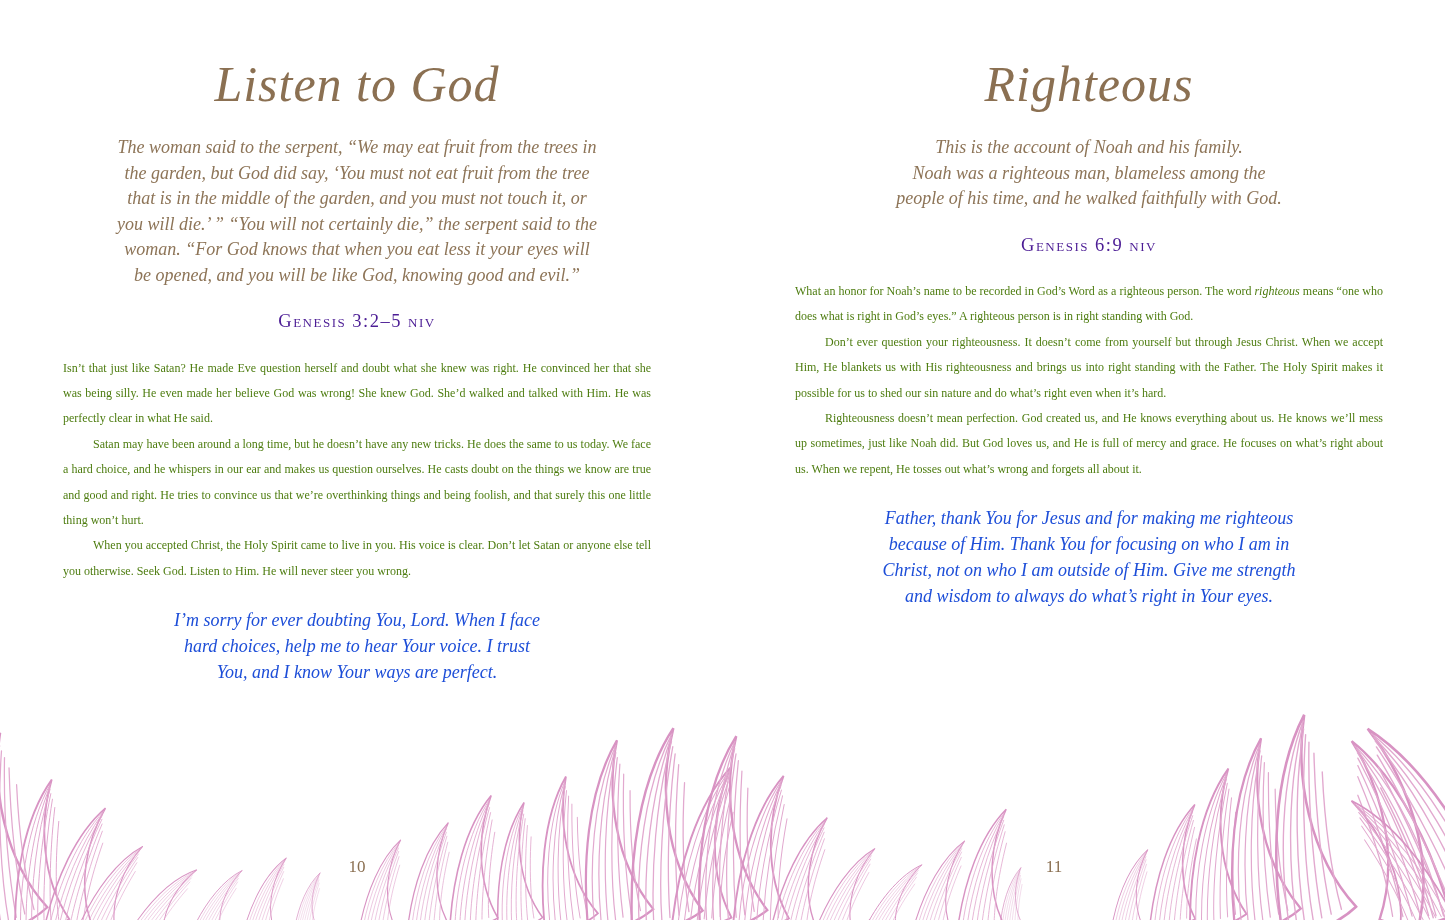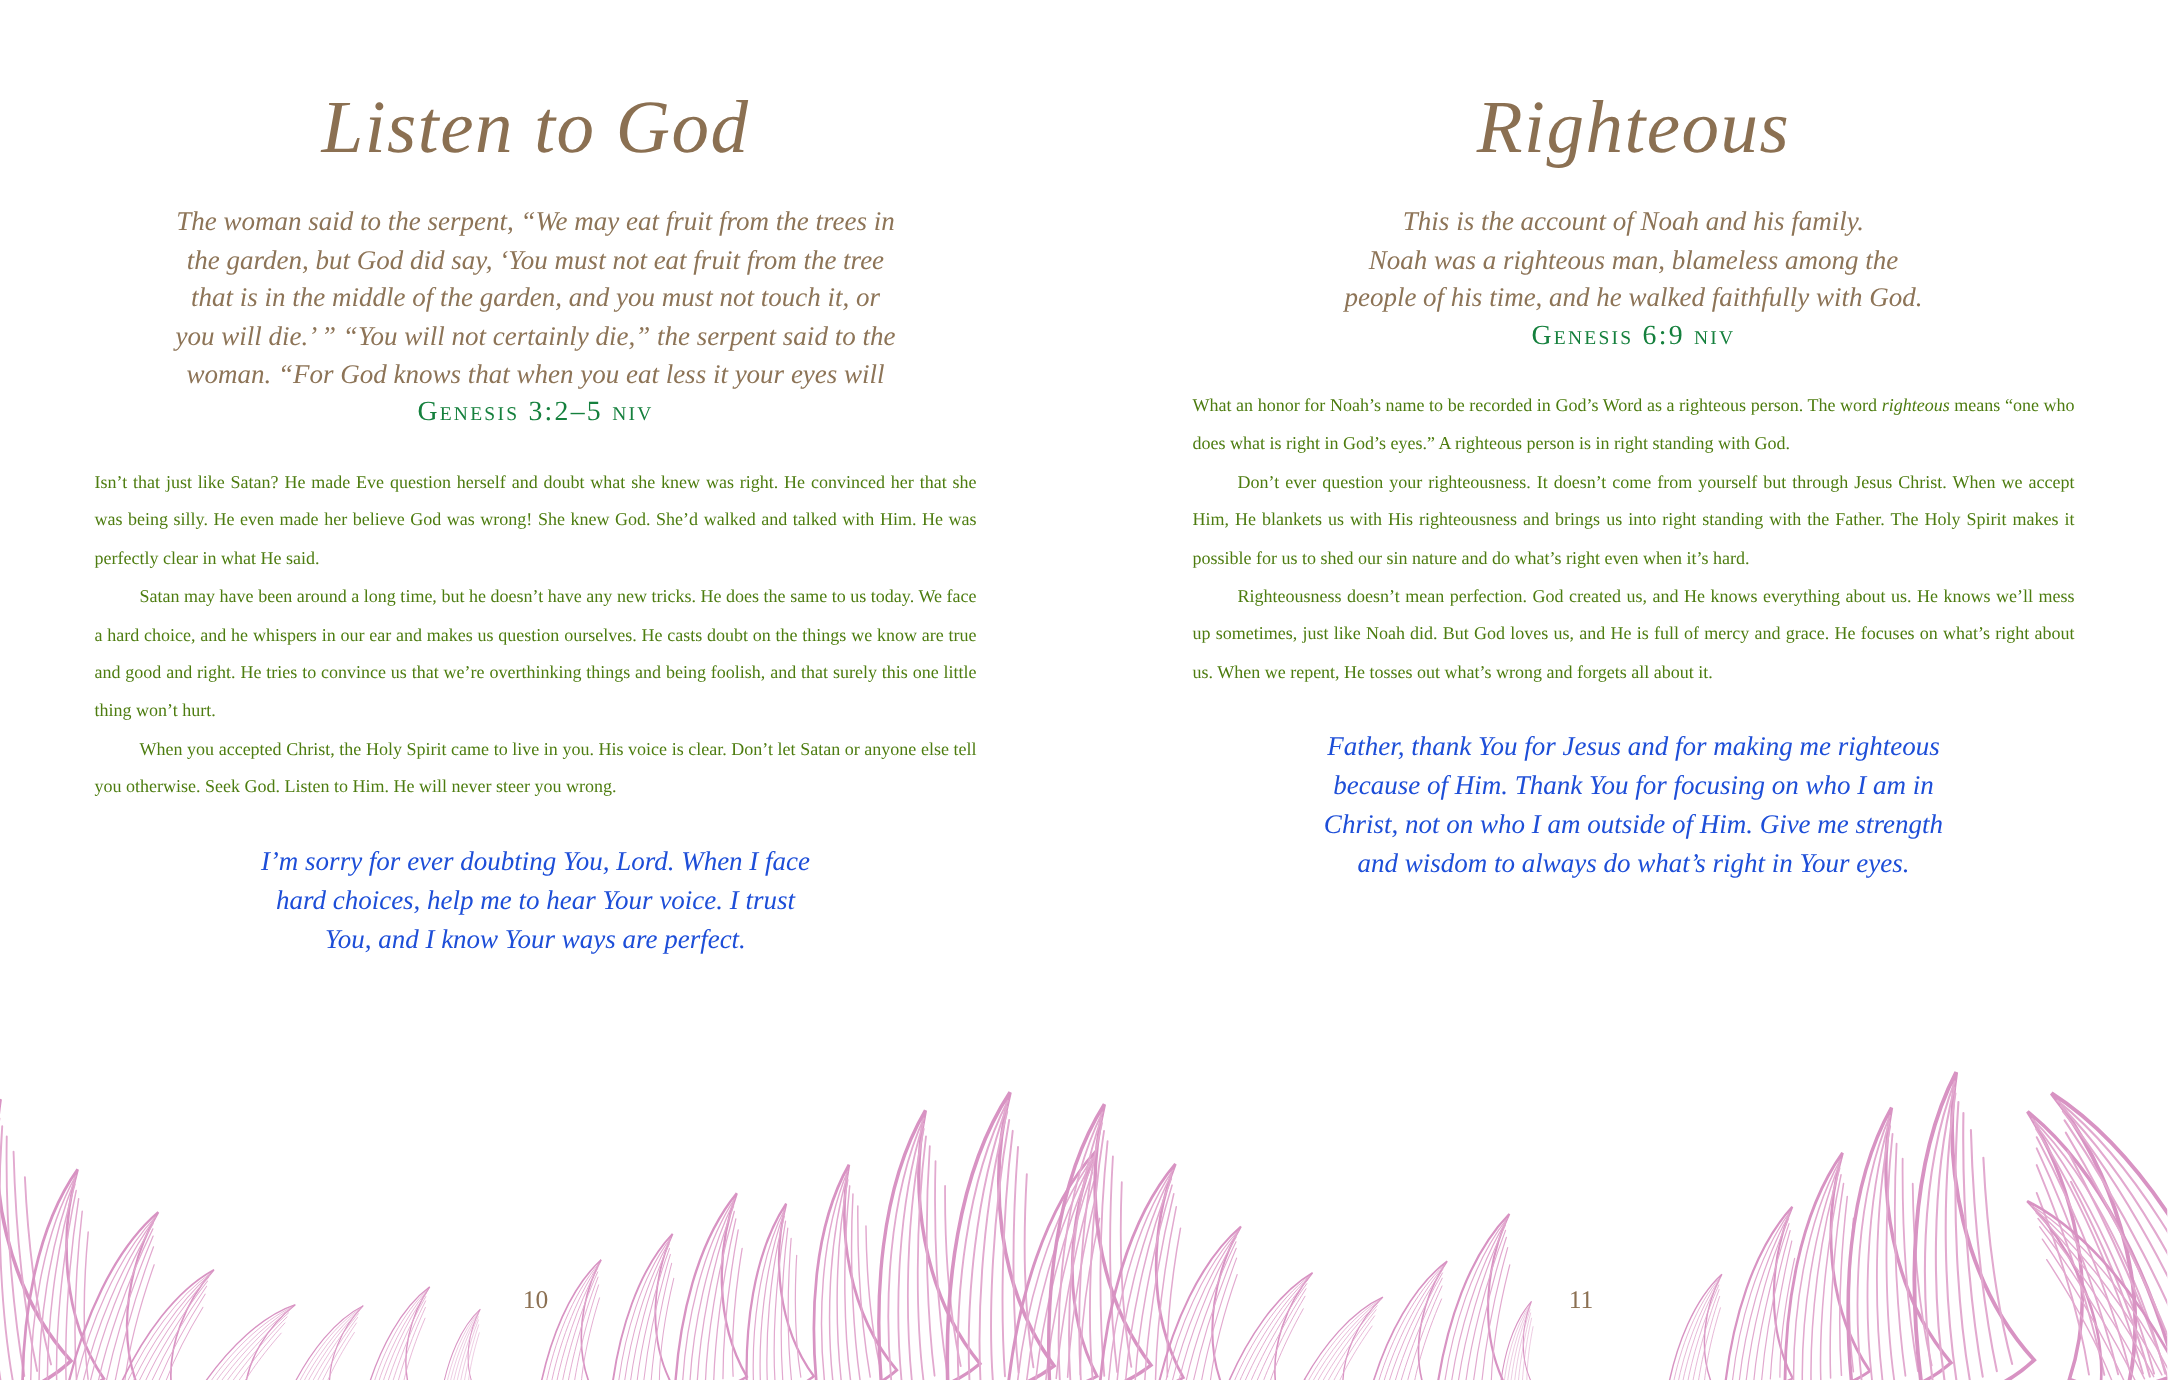--- a/index.html
+++ b/index.html
@@ -19,23 +19,23 @@
     margin:56px 0 0 0; text-align:center;
     font-style:italic; font-weight:normal;
     font-size:50px; line-height:56px; letter-spacing:1px;
     color:#8b7052;
   }
   .epigraph {
     margin-top:23px; text-align:center; font-style:italic;
     font-size:18px; line-height:25.5px; color:#8d7457;
   }
   .reference {
-    margin-top:0; text-align:center; font-style:normal;
+    margin-top:21px; text-align:center; font-style:normal;
     font-variant:small-caps; letter-spacing:1.5px;
-    font-size:18.5px; color:#15803d;
+    font-size:18.5px; color:#4c1d95;
   }
   .bodytext {
     margin-top:21px; text-align:justify;
     font-size:12px; line-height:25.4px; color:#4d7c0f;
   }
   .bodytext p { margin:0; text-indent:30px; }
   .bodytext p.first { text-indent:0; }
   .bodytext em { font-style:italic; }
   .prayer {
     margin-top:23px; text-align:center; font-style:italic;
@@ -104,20 +104,21 @@
 
   <section class="page left">
     <h1 class="title">Listen to God</h1>
 
     <div class="epigraph">
       <div>The woman said to the serpent, “We may eat fruit from the trees in</div>
       <div>the garden, but God did say, ‘You must not eat fruit from the tree</div>
       <div>that is in the middle of the garden, and you must not touch it, or</div>
       <div>you will die.’ ” “You will not certainly die,” the serpent said to the</div>
       <div>woman. “For God knows that when you eat less it your eyes will</div>
+      <div>be opened, and you will be like God, knowing good and evil.”</div>
       <div class="reference">Genesis 3:2–5 niv</div>
     </div>
 
     <div class="bodytext">
       <p class="first">Isn’t that just like Satan? He made Eve question herself and doubt what she knew was right. He convinced her that she was being silly. He even made her believe God was wrong! She knew God. She’d walked and talked with Him. He was perfectly clear in what He said.</p>
       <p>Satan may have been around a long time, but he doesn’t have any new tricks. He does the same to us today. We face a hard choice, and he whispers in our ear and makes us question ourselves. He casts doubt on the things we know are true and good and right. He tries to convince us that we’re overthinking things and being foolish, and that surely this one little thing won’t hurt.</p>
       <p>When you accepted Christ, the Holy Spirit came to live in you. His voice is clear. Don’t let Satan or anyone else tell you otherwise. Seek God. Listen to Him. He will never steer you wrong.</p>
     </div>
 
     <div class="prayer">

